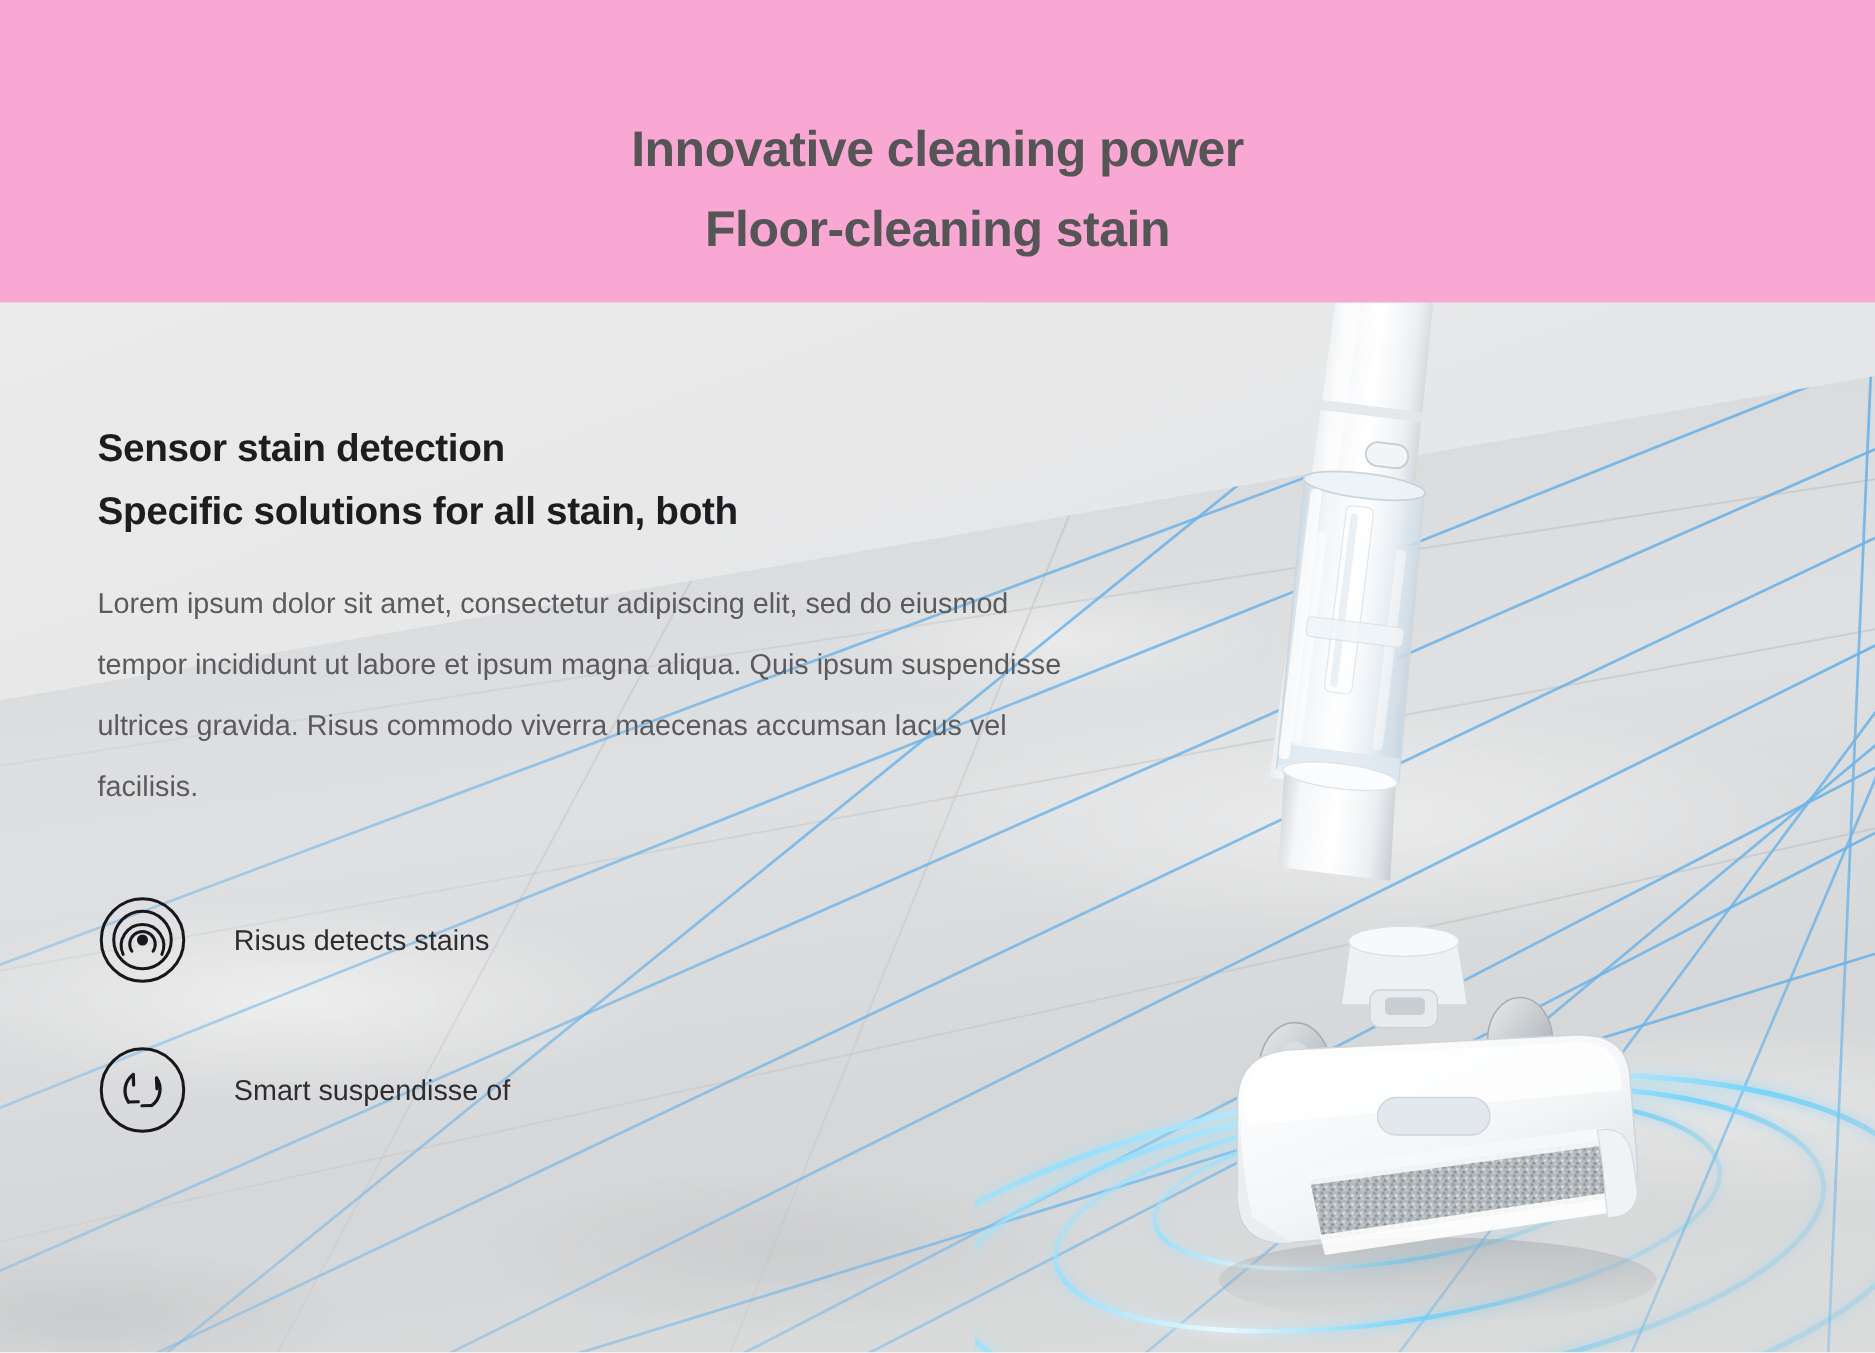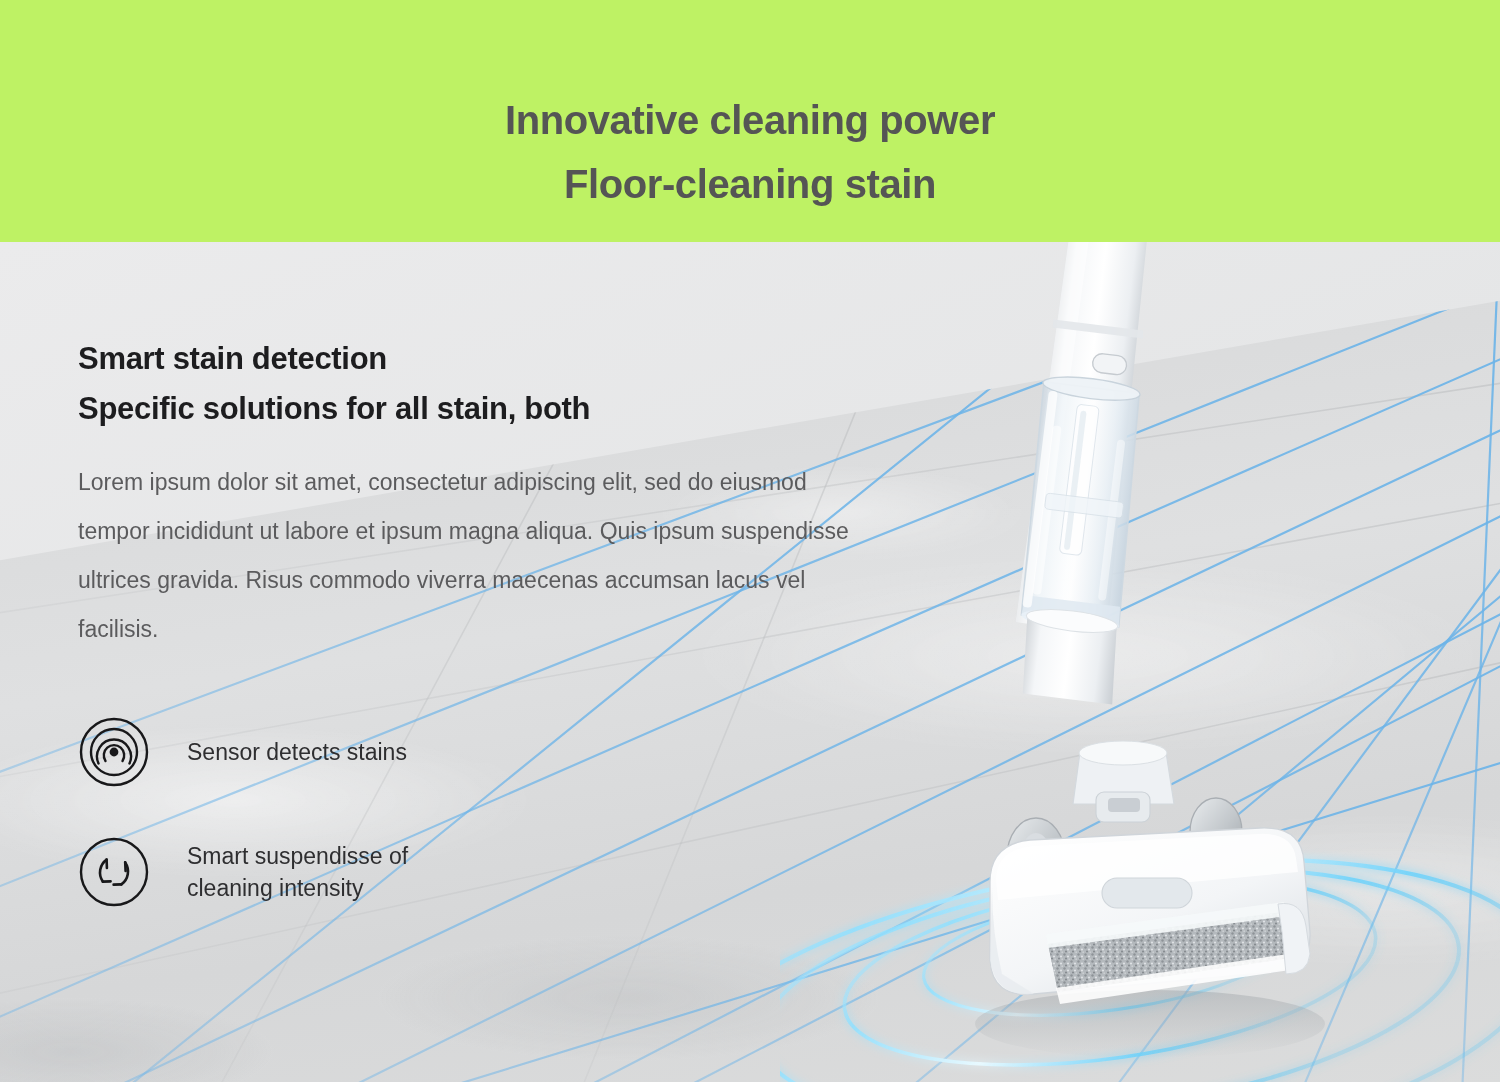--- a/index.html
+++ b/index.html
@@ -17,21 +17,21 @@
     overflow:hidden;
     background:#ffffff;
   }
 
   
   .banner {
     position:absolute;
     left:0; top:0;
     width:1500px;
     height:242px;
-    background:#bef264;
+    background:#f9a8d4;
     z-index:40;
     display:flex;
     flex-direction:column;
     align-items:center;
     justify-content:flex-start;
     padding-top:88px;
   }
   .banner-line {
     font-size:40px;
     font-weight:bold;
@@ -346,53 +346,52 @@
 
         <path d="M 348 672 Q 372 668 376 694 L 380 722 Q 378 742 356 742 L 352 700 Z" fill="#f0f3f6" stroke="#d6dbe0" stroke-width="1"></path>
       </g>
     </svg>
 
   </div>
 
   <div class="content">
 
     <div class="headline">
-      <span class="hl-line">Smart stain detection</span>
+      <span class="hl-line">Sensor stain detection</span>
       <span class="hl-line">Specific solutions for all stain, both</span>
     </div>
 
     <p class="body-copy">Lorem ipsum dolor sit amet, consectetur adipiscing elit, sed do eiusmod tempor incididunt ut labore et ipsum magna aliqua. Quis ipsum suspendisse ultrices gravida. Risus commodo viverra maecenas accumsan lacus vel facilisis.</p>
 
     <div class="features">
 
       <div class="feature">
         <svg class="feature-icon" viewBox="0 0 72 72">
           <circle cx="36" cy="36" r="33" fill="none" stroke="#18181a" stroke-width="2.4"></circle>
           <circle cx="36" cy="36" r="23" fill="none" stroke="#18181a" stroke-width="2.4"></circle>
           <path d="M 20.5 47.5 A 17 17 0 1 1 51.5 47.5" fill="none" stroke="#18181a" stroke-width="2.4" stroke-linecap="round"></path>
           <path d="M 27.5 45 A 10.2 10.2 0 1 1 44.5 45" fill="none" stroke="#18181a" stroke-width="2.4" stroke-linecap="round"></path>
           <circle cx="36" cy="36" r="4.4" fill="#18181a"></circle>
         </svg>
         <div class="feature-label">
-          <span class="fl-line">Sensor detects stains</span>
+          <span class="fl-line">Risus detects stains</span>
         </div>
       </div>
 
       <div class="feature">
         <svg class="feature-icon" viewBox="0 0 72 72">
           <circle cx="36" cy="36" r="33" fill="none" stroke="#18181a" stroke-width="2.4"></circle>
           <path d="M 28.6 23.6 A 16 16 0 0 0 24.8 45.6" fill="none" stroke="#18181a" stroke-width="2.6" stroke-linecap="round"></path>
           <path d="M 43.4 48.4 A 16 16 0 0 0 47.2 26.4" fill="none" stroke="#18181a" stroke-width="2.6" stroke-linecap="round"></path>
           <path d="M 28.6 23.6 L 28.9 32.0" fill="none" stroke="#18181a" stroke-width="2.6" stroke-linecap="round"></path>
           <path d="M 47.2 26.4 L 47.6 35.0" fill="none" stroke="#18181a" stroke-width="2.6" stroke-linecap="round"></path>
           <path d="M 43.4 48.4 L 35.6 48.6" fill="none" stroke="#18181a" stroke-width="2.6" stroke-linecap="round"></path>
           <path d="M 24.8 45.6 L 32.6 45.4" fill="none" stroke="#18181a" stroke-width="2.6" stroke-linecap="round"></path>
         </svg>
         <div class="feature-label">
           <span class="fl-line">Smart suspendisse of</span>
-          <span class="fl-line">cleaning intensity</span>
         </div>
       </div>
 
     </div>
   </div>
 
 </div>
 
 </body></html>

